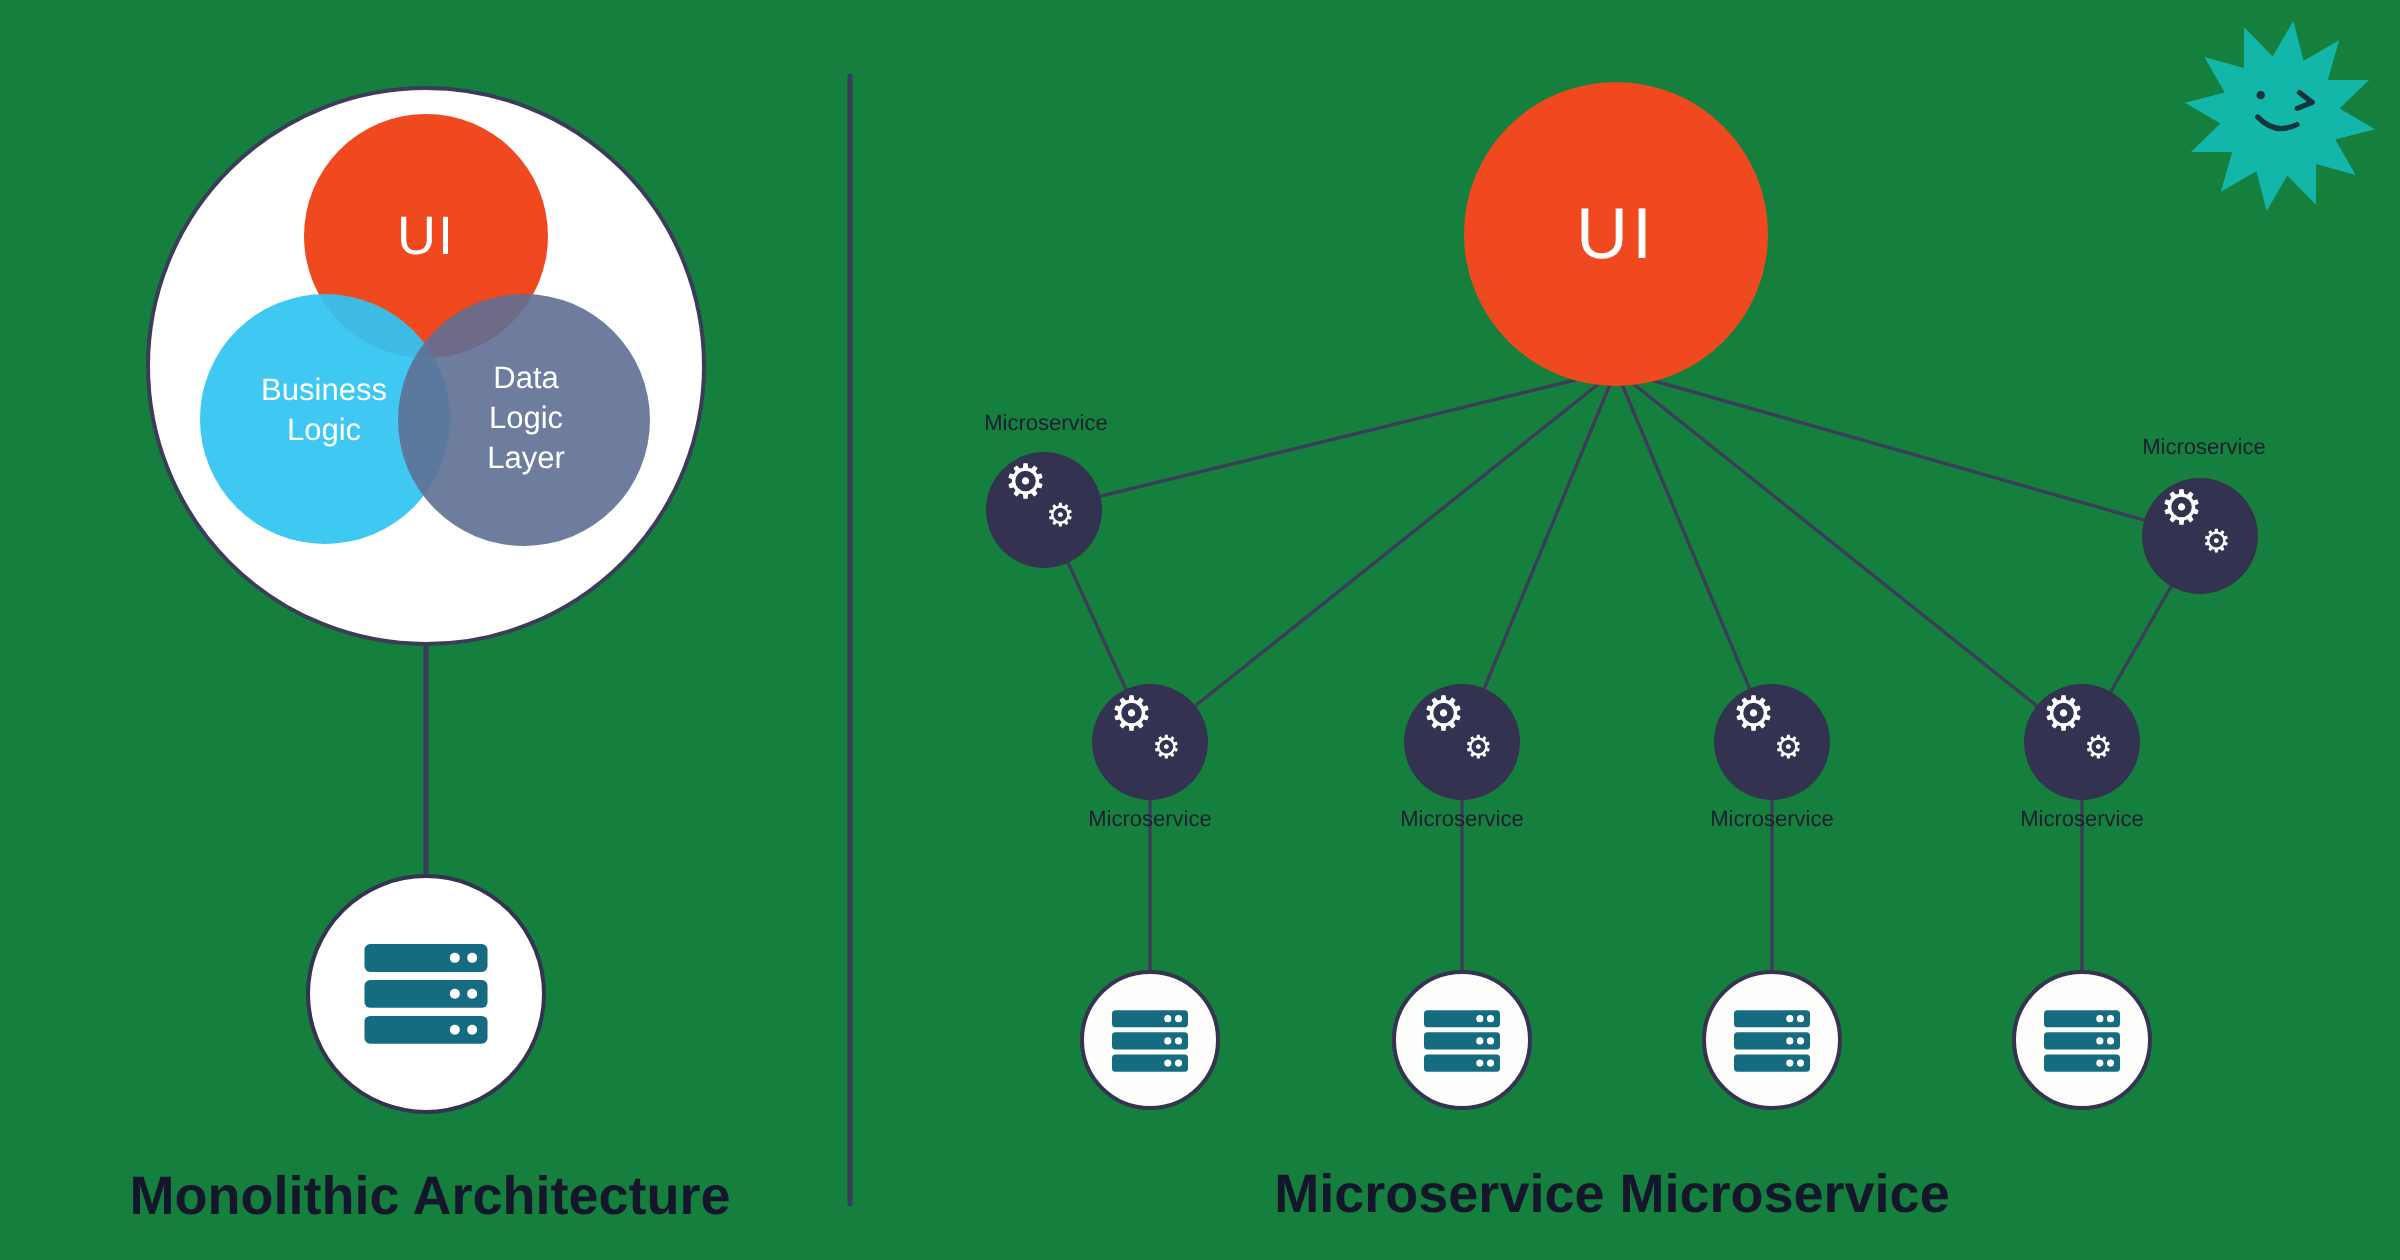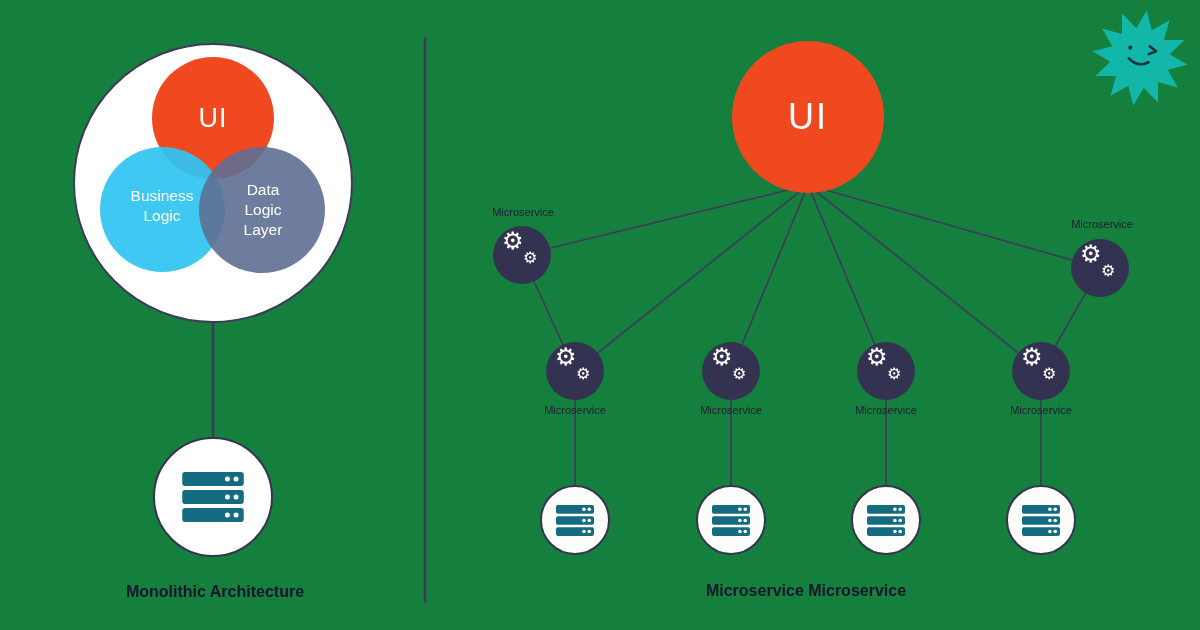--- a/index.html
+++ b/index.html
@@ -40,21 +40,21 @@
   .ms-label{position:absolute;width:130px;text-align:center;font-size:11px;font-weight:500;color:#1c1d31;z-index:3;}
   .lbl-a{left:458px;top:206px;} .lbl-b{left:1037px;top:218px;}
   .lbl-c{left:510px;top:404px;} .lbl-d{left:666px;top:404px;}
   .lbl-e{left:821px;top:404px;} .lbl-f{left:976px;top:404px;}
 
   .db-small{position:absolute;width:70px;height:70px;background:#fdfdfc;border:2.2px solid #343352;border-radius:50%;z-index:2;display:flex;align-items:center;justify-content:center;box-sizing:border-box;}
   .db-c{left:540px;top:485px;} .db-d{left:696px;top:485px;}
   .db-e{left:851px;top:485px;} .db-f{left:1006px;top:485px;}
 
   
-  .caption{position:absolute;font-size:16px;font-weight:700;color:#15162b;text-align:center;z-index:3;}
+  .caption{position:absolute;font-size:27px;font-weight:700;color:#15162b;text-align:center;z-index:3;}
   .cap-left{left:40px;top:583px;width:350px;}
   .cap-right{left:606px;top:582px;width:400px;}
 
   .mascot{position:absolute;left:1090px;top:8px;z-index:2;}
 </style>
 </head>
 <body>
 
 <div class="canvas">
 

